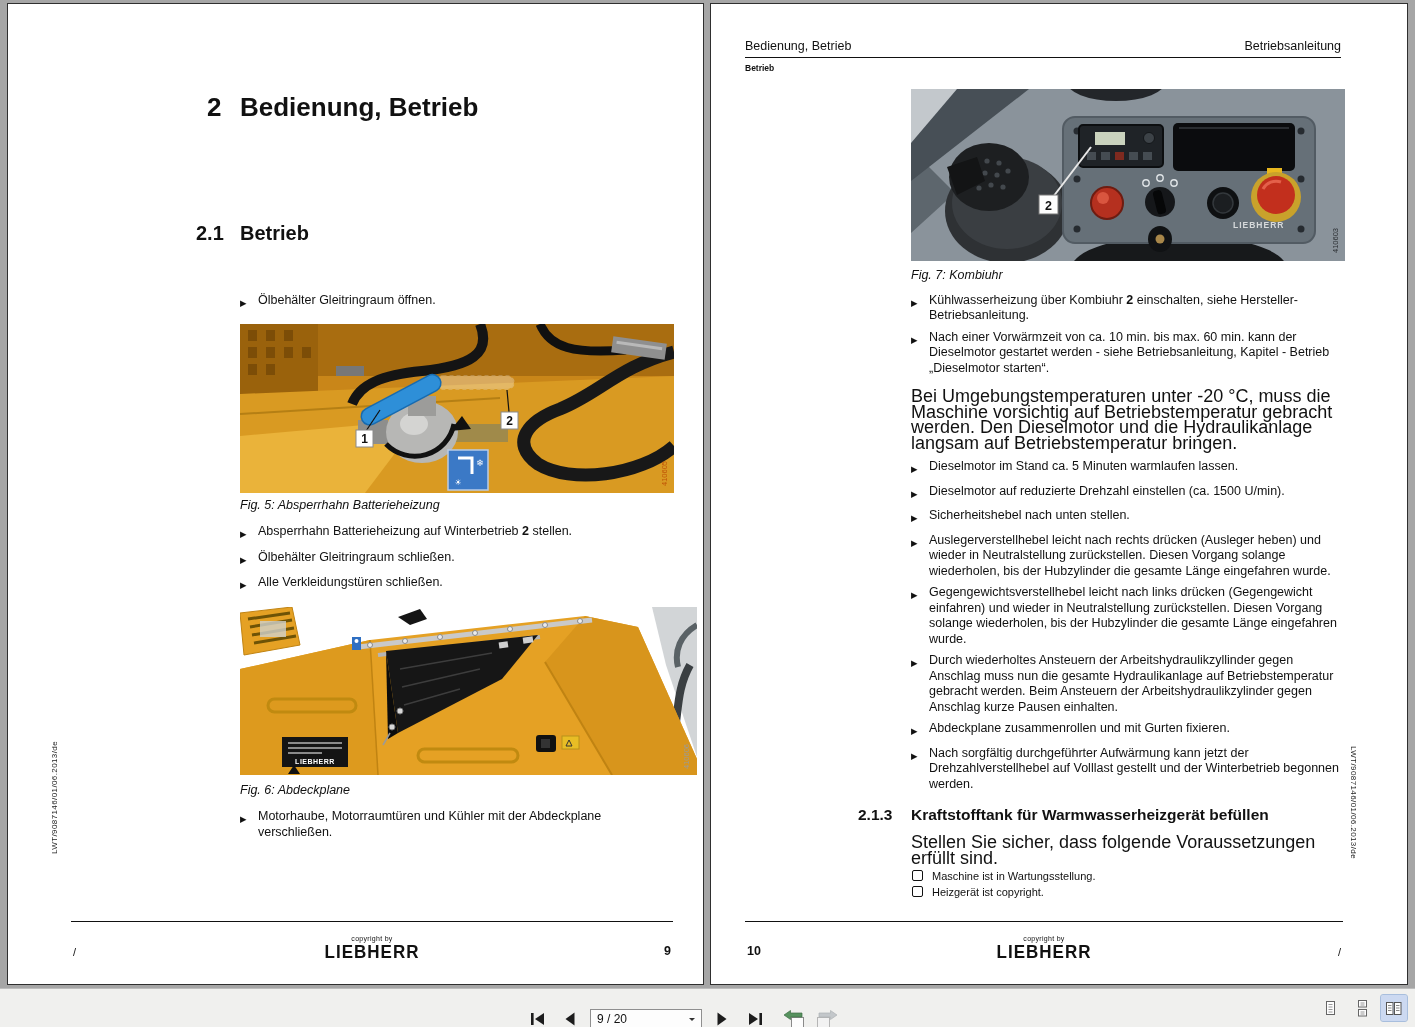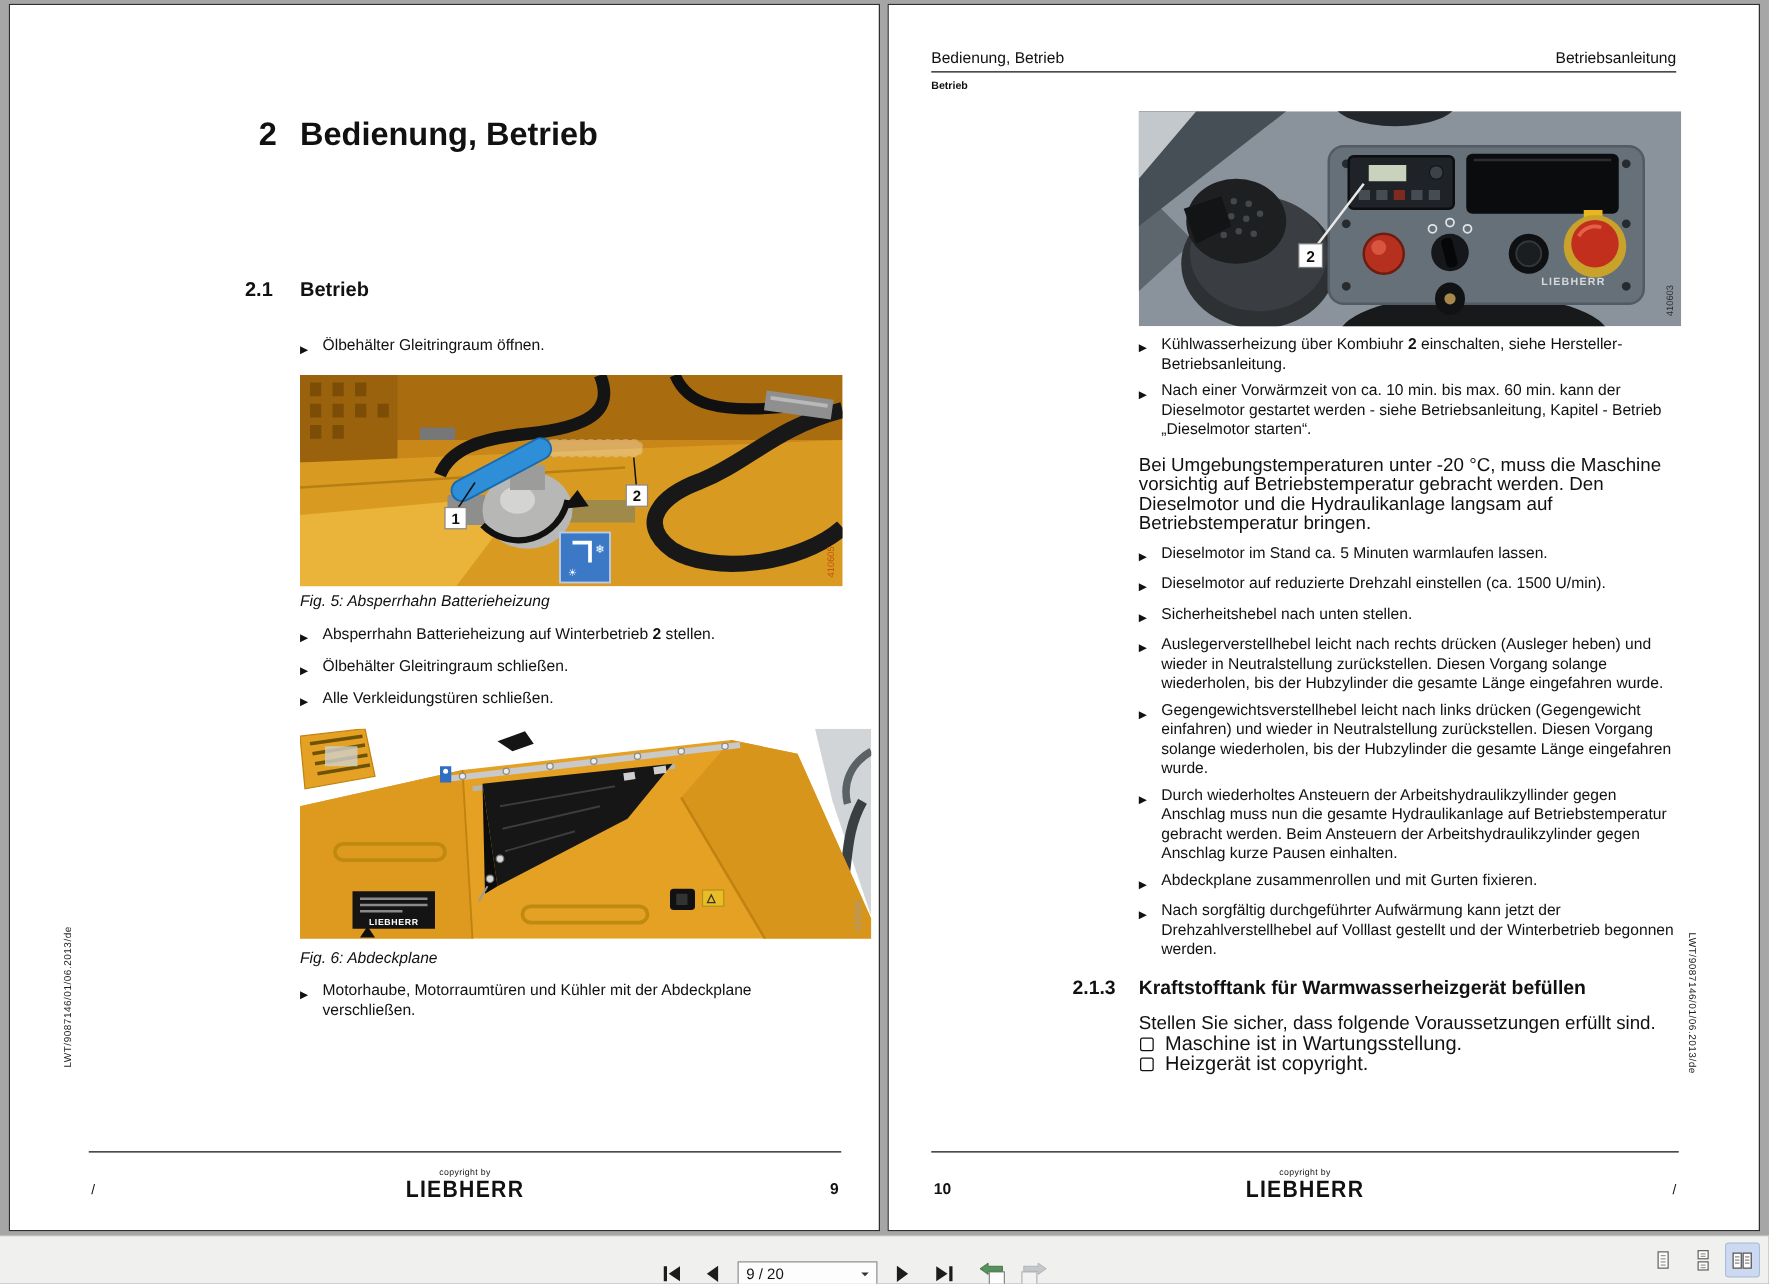--- a/index.html
+++ b/index.html
@@ -11,40 +11,40 @@
   #right-page{left:710px;width:698px}
 
   
   .lp-col{position:absolute;left:232px;top:88px;width:434px}
   .rp-col{position:absolute;left:200px;top:85px;width:432px}
 
   .h-row{position:relative;white-space:nowrap}
   .h-num{position:absolute;top:0}
   .chapter{font-size:26px;font-weight:bold;line-height:30px;margin-bottom:99px}
   .chapter .h-num{left:-33px}
-  .h2{font-size:16px;font-weight:bold;line-height:24px;margin-bottom:24px}
+  .h2{font-size:20px;font-weight:bold;line-height:24px;margin-bottom:48px}
   .h2 .h-num{left:-44px}
   .h3{font-size:15.5px;font-weight:bold;line-height:19px;margin-bottom:22px}
   .h3 .h-num{left:-53px}
   .h3.tight{margin-bottom:11px}
-  .para{font-size:15px;line-height:15.5px;margin-bottom:8px}
+  .para{font-size:18px;line-height:15.5px;margin-bottom:8px}
   .bullet{display:flex;margin-bottom:7px;font-size:12.5px;line-height:15.5px}
   .bullet.mb6{margin-bottom:6px}
   .bullet.mb13{margin-bottom:13px}
   .bm{flex:none;width:18px;font-size:8.5px;padding-top:3px}
   .bt{flex:1}
   .caption{font-style:italic;font-size:12.5px;line-height:15.5px;margin-bottom:11px}
   .caption.c9{margin-bottom:9px}
   .fig{position:relative;margin-bottom:6px;line-height:0}
   .fig.mb7{margin-bottom:7px}
   .fig.mb5{margin-bottom:5px}
   .fig.mb8{margin-bottom:8px}
   svg{display:block}
 
-  .check{display:flex;font-size:16px;line-height:16px}
+  .check{display:flex;font-size:11px;line-height:16px}
   .cbox{flex:none;width:9px;height:9px;border:1.4px solid #111;border-radius:2px;margin:2px 9px 0 1px}
 
   
   .rp-header{position:absolute;left:34px;right:66px;top:35px;display:flex;justify-content:space-between;
              font-size:12.5px;border-bottom:1.4px solid #111;padding-bottom:4px}
   .rp-sub{position:absolute;left:34px;top:59px;font-size:8.5px;font-weight:bold}
 
   .footer-rule{position:absolute;left:63px;width:602px;top:917px;border-top:1.6px solid #111}
   .footer-row{position:absolute;left:63px;width:602px;top:933px;height:32px}
   .f-slash{position:absolute;top:9px;font-size:11px}
@@ -300,20 +300,21 @@
         <circle cx="365" cy="108" r="25" fill="#c9a22b"></circle>
         <circle cx="365" cy="106" r="19" fill="#c22f1d"></circle>
         <path d="M352,100 a15 15 0 0 1 18,-7" stroke="#e4604a" stroke-width="3" fill="none"></path>
         <text x="322" y="139" font-size="8.5" font-weight="bold" fill="#d6d9db" letter-spacing="1">LIEBHERR</text>
         <line x1="142" y1="108" x2="180" y2="58" stroke="#e8e8e8" stroke-width="2"></line>
         <rect x="128" y="106" width="19" height="19" fill="#fdfdfd" stroke="#777"></rect>
         <text x="137.5" y="120.5" font-size="12.5" font-weight="bold" text-anchor="middle" fill="#111">2</text>
         <text transform="rotate(-90 427 164)" x="427" y="164" font-size="7.5" fill="#2b2f33">410603</text>
       </svg>
     </div>
+    <div class="caption c9">Fig. 7: Kombiuhr</div>
 
     <div class="bullet mb6">
       <span class="bm">▶</span>
       <span class="bt"><span>Kühlwasserheizung über Kombiuhr </span><b>2</b><span> einschalten, siehe Hersteller-Betriebsanleitung.</span></span>
     </div>
     <div class="bullet mb13">
       <span class="bm">▶</span>
       <span class="bt">Nach einer Vorwärmzeit von ca. 10 min. bis max. 60 min. kann der Dieselmotor gestartet werden - siehe Betriebsanleitung, Kapitel - Betrieb „Dieselmotor starten“.</span>
     </div>
 

